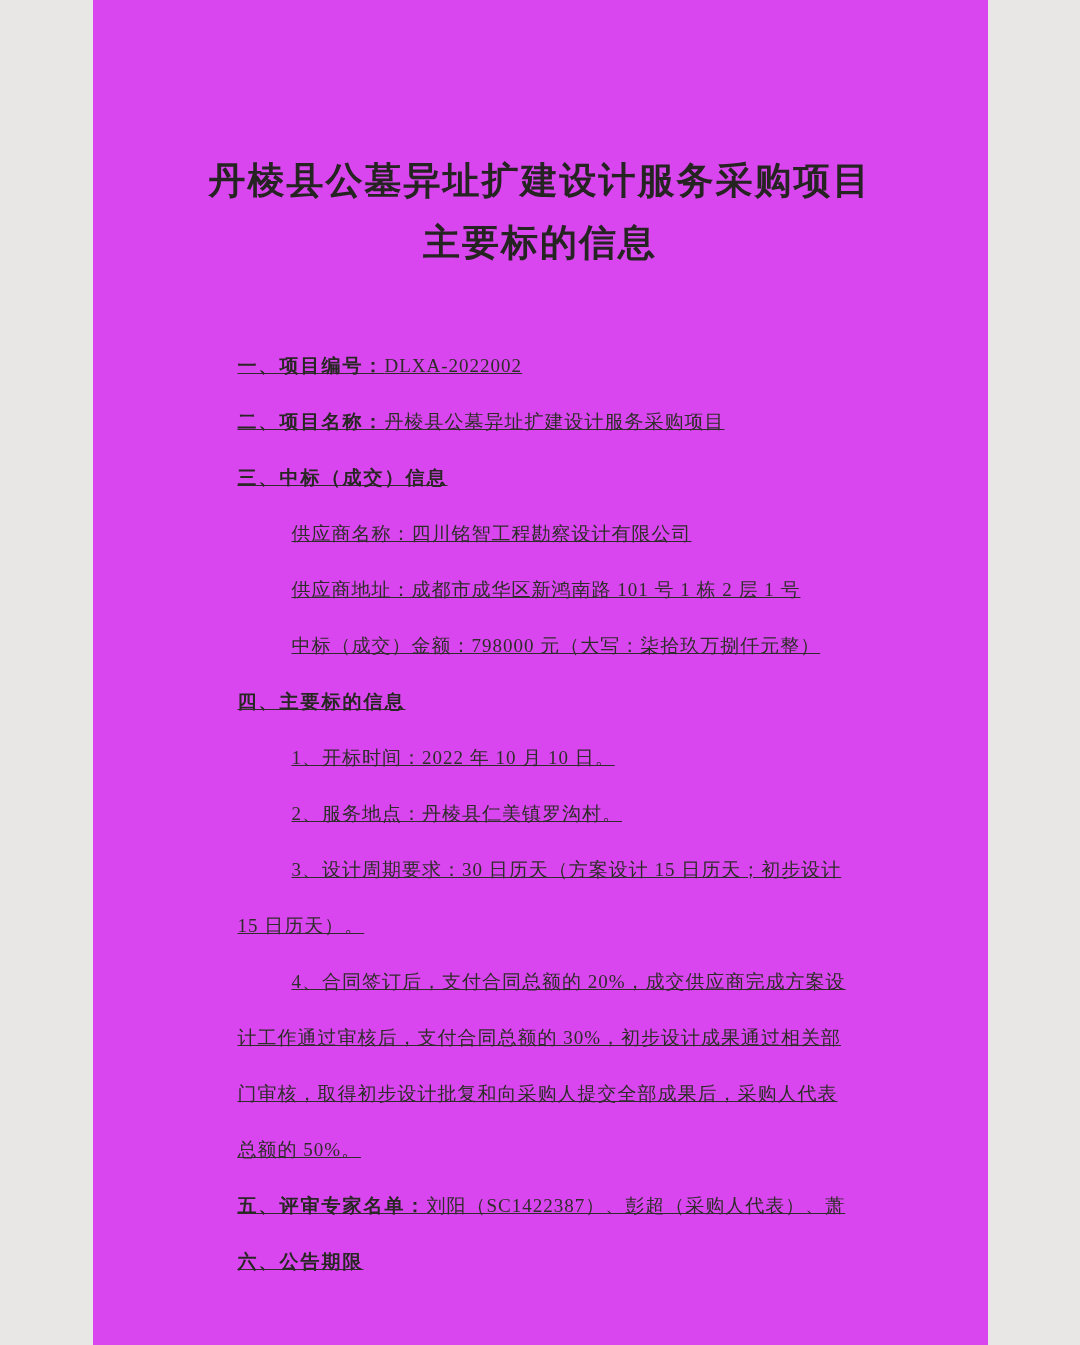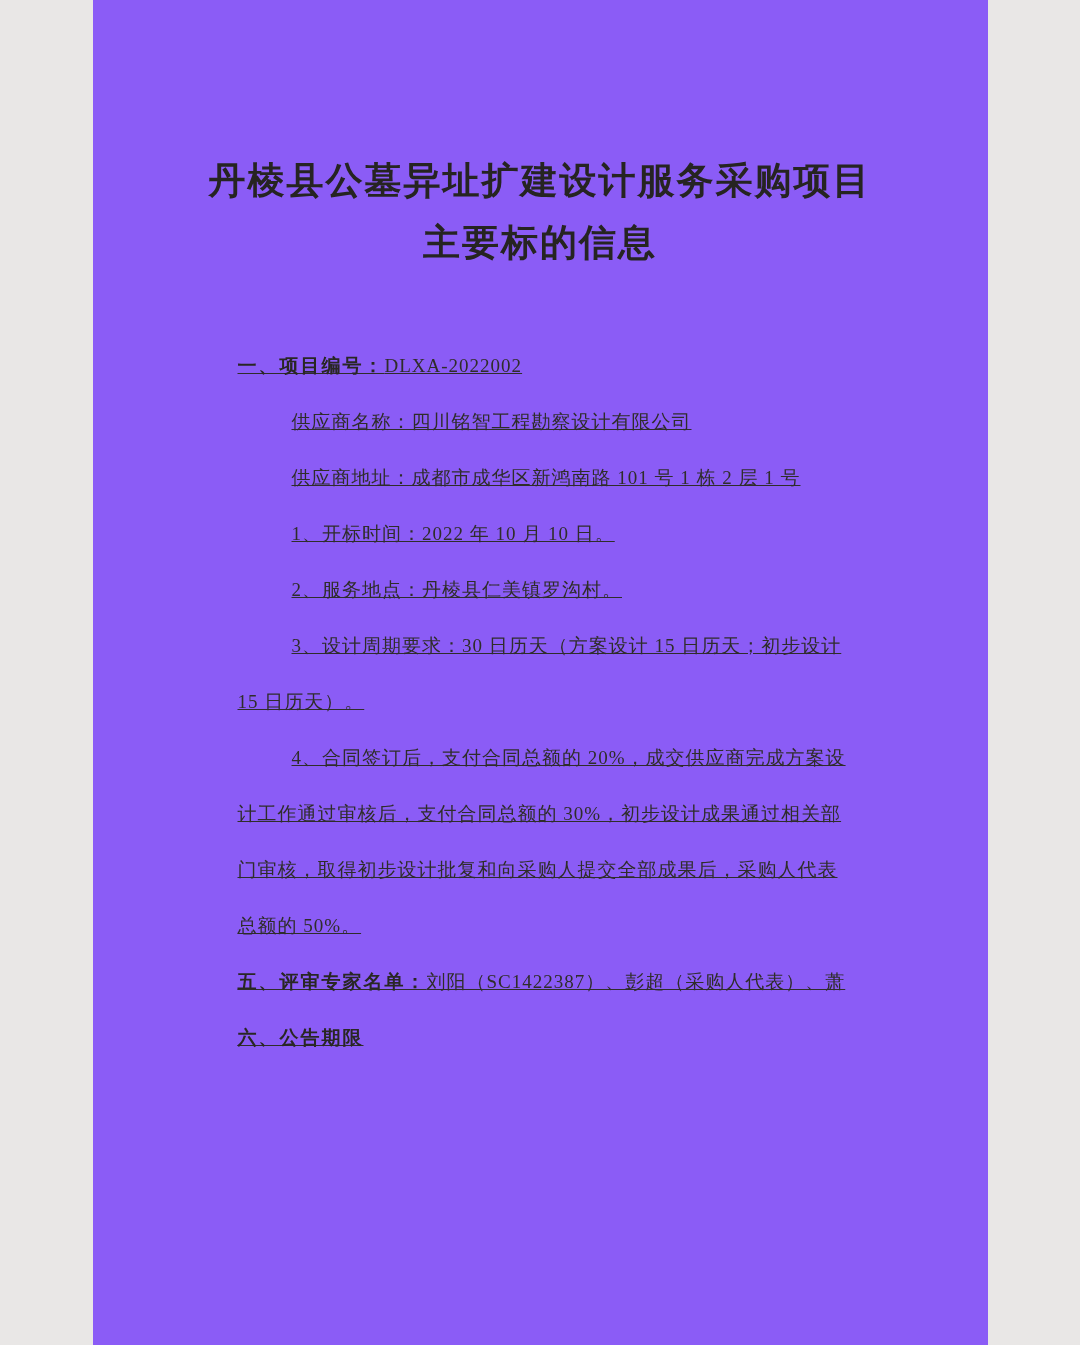--- a/index.html
+++ b/index.html
@@ -5,21 +5,21 @@
   html, body {
     margin: 0;
     padding: 0;
     background: #e9e7e6;
   }
   .page {
     position: relative;
     width: 895px;
     height: 1345px;
     margin: 0 auto;
-    background: #8b5cf6;
+    background: #d946ef;
     color: #2f2d2a;
     overflow: hidden;
     font-family: "Liberation Serif", serif;
   }
   .doc-title {
     margin-top: 150px;
     text-align: center;
     font-size: 37px;
     font-weight: bold;
     line-height: 62px;
@@ -58,27 +58,31 @@
 
   <div class="doc-title">
     <div>丹棱县公墓异址扩建设计服务采购项目</div>
     <div>主要标的信息</div>
   </div>
 
   <div class="body-lines">
 
     <p class="ln"><span class="b">一、项目编号：</span><span class="v">DLXA-2022002</span></p>
 
+    <p class="ln"><span class="b">二、项目名称：</span><span class="v">丹棱县公墓异址扩建设计服务采购项目</span></p>
 
+    <p class="ln"><span class="b">三、中标（成交）信息</span></p>
 
     <p class="ln ind">供应商名称：四川铭智工程勘察设计有限公司</p>
 
     <p class="ln ind">供应商地址：成都市成华区新鸿南路 101 号 1 栋 2 层 1 号</p>
 
+    <p class="ln ind">中标（成交）金额：798000 元（大写：柒拾玖万捌仟元整）</p>
 
+    <p class="ln"><span class="b">四、主要标的信息</span></p>
 
     <p class="ln ind">1、开标时间：2022 年 10 月 10 日。</p>
 
     <p class="ln ind">2、服务地点：丹棱县仁美镇罗沟村。</p>
 
     <p class="ln ind">3、设计周期要求：30 日历天（方案设计 15 日历天；初步设计</p>
 
     <p class="ln">15 日历天）。</p>
 
     <p class="ln ind">4、合同签订后，支付合同总额的 20%，成交供应商完成方案设</p>

